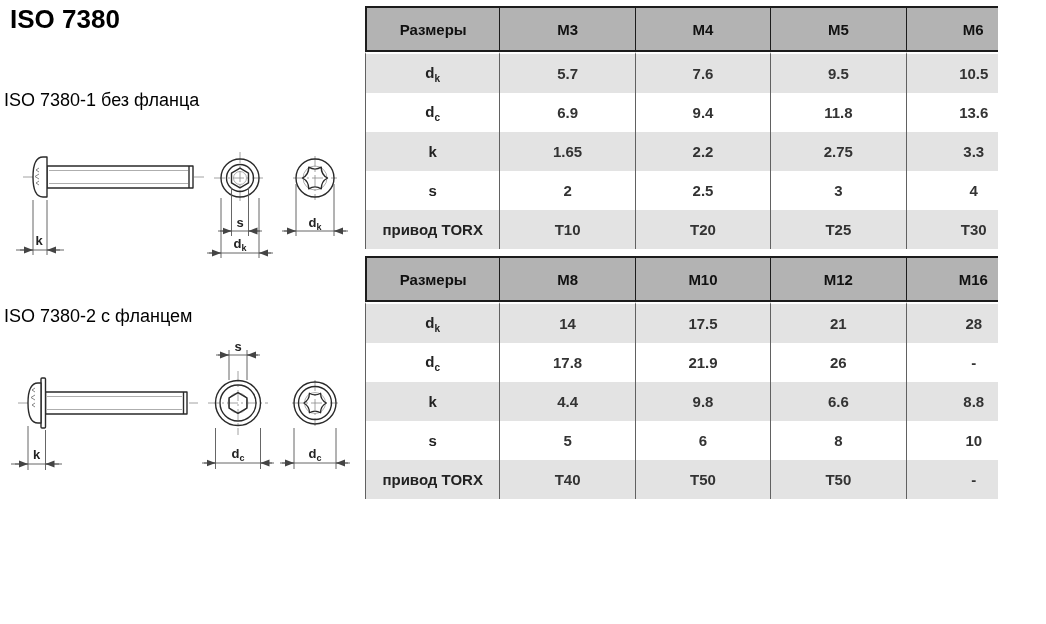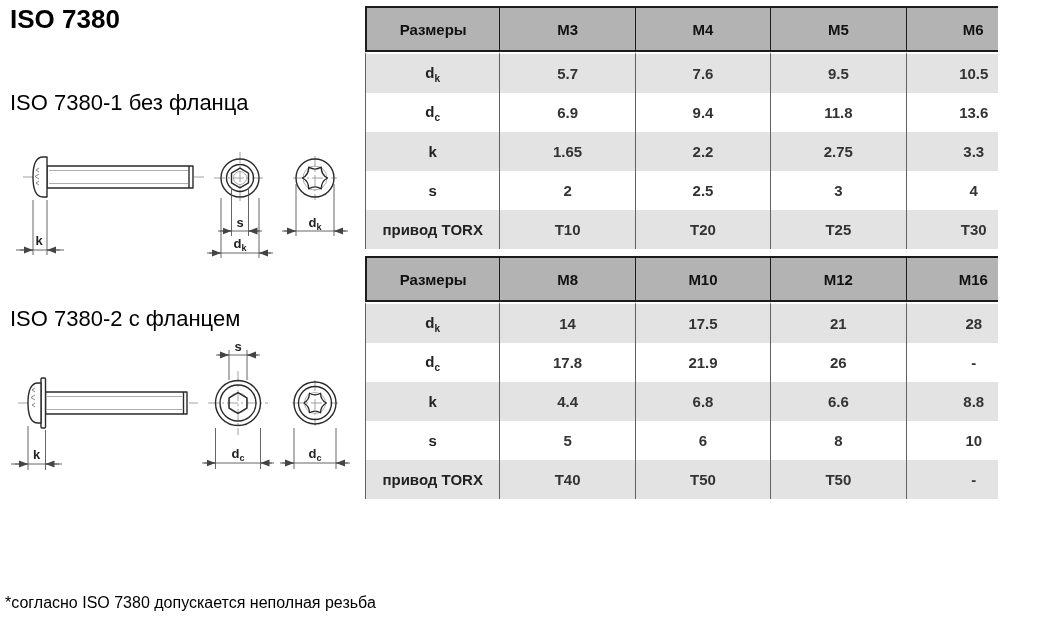--- a/index.html
+++ b/index.html
@@ -5,21 +5,21 @@
   :root{
     --header_bg:#b3b3b3; --row_alt_bg:#e3e3e3; --row_bg:#ffffff;
     --border_dark:#1c1c1c; --grid_line:#616161;
     --header_text:#111111; --cell_text:#333333; --drawing_line:#2a2a2a;
   }
   html,body{margin:0;padding:0;background:#fff;}
   .page{position:relative;width:998px;height:624px;background:var(--row_bg);
         font-family:"Liberation Sans",sans-serif;overflow:hidden;}
   .title{position:absolute;left:10px;top:4px;font-size:26px;font-weight:bold;color:#000;margin:0;}
   .subtitle{position:absolute;left:10px;top:34px;font-size:21px;color:#000;}
-  .seclabel{position:absolute;left:10px;font-size:22px;color:#000;}
+  .seclabel{position:absolute;left:4px;font-size:18px;color:#000;}
   .sec1{top:90px;} .sec2{top:306px;text-align:center;}
   .footnote{position:absolute;left:5px;top:594px;font-size:16px;color:#000;}
   .tbl{position:absolute;left:365px;width:677px;}
   .tbl1{top:6px;} .tbl2{top:256px;}
   table.dims{width:100%;border-collapse:separate;border-spacing:0;table-layout:fixed;}
   table.dims th{background:var(--header_bg);color:var(--header_text);font-size:15px;font-weight:bold;
     height:26px;padding:8px;border-top:2px solid var(--border_dark);border-bottom:2px solid var(--border_dark);
     border-right:1px solid var(--border_dark);}
   table.dims th:first-child{border-left:2px solid var(--border_dark);}
   table.dims th:last-child{border-right:2px solid var(--border_dark);margin-top:8px;}
@@ -263,21 +263,21 @@
           <tr>
             <td class="rowlabel"><span>d</span><sub>c</sub></td>
             <td>17.8</td>
             <td>21.9</td>
             <td>26</td>
             <td>-</td>
           </tr>
           <tr>
             <td class="rowlabel"><span>k</span></td>
             <td>4.4</td>
-            <td>6.8</td>
+            <td>9.8</td>
             <td>6.6</td>
             <td>8.8</td>
           </tr>
           <tr>
             <td class="rowlabel"><span>s</span></td>
             <td>5</td>
             <td>6</td>
             <td>8</td>
             <td>10</td>
           </tr>
@@ -285,14 +285,13 @@
             <td class="rowlabel"><span>привод TORX</span></td>
             <td>T40</td>
             <td>T50</td>
             <td>T50</td>
             <td>-</td>
           </tr>
         </tbody>
       </table>
     </div>
 
-  <div class="footnote">*согласно ISO 7380 допускается неполная резьба</div>
 </div>
 
 </body></html>

